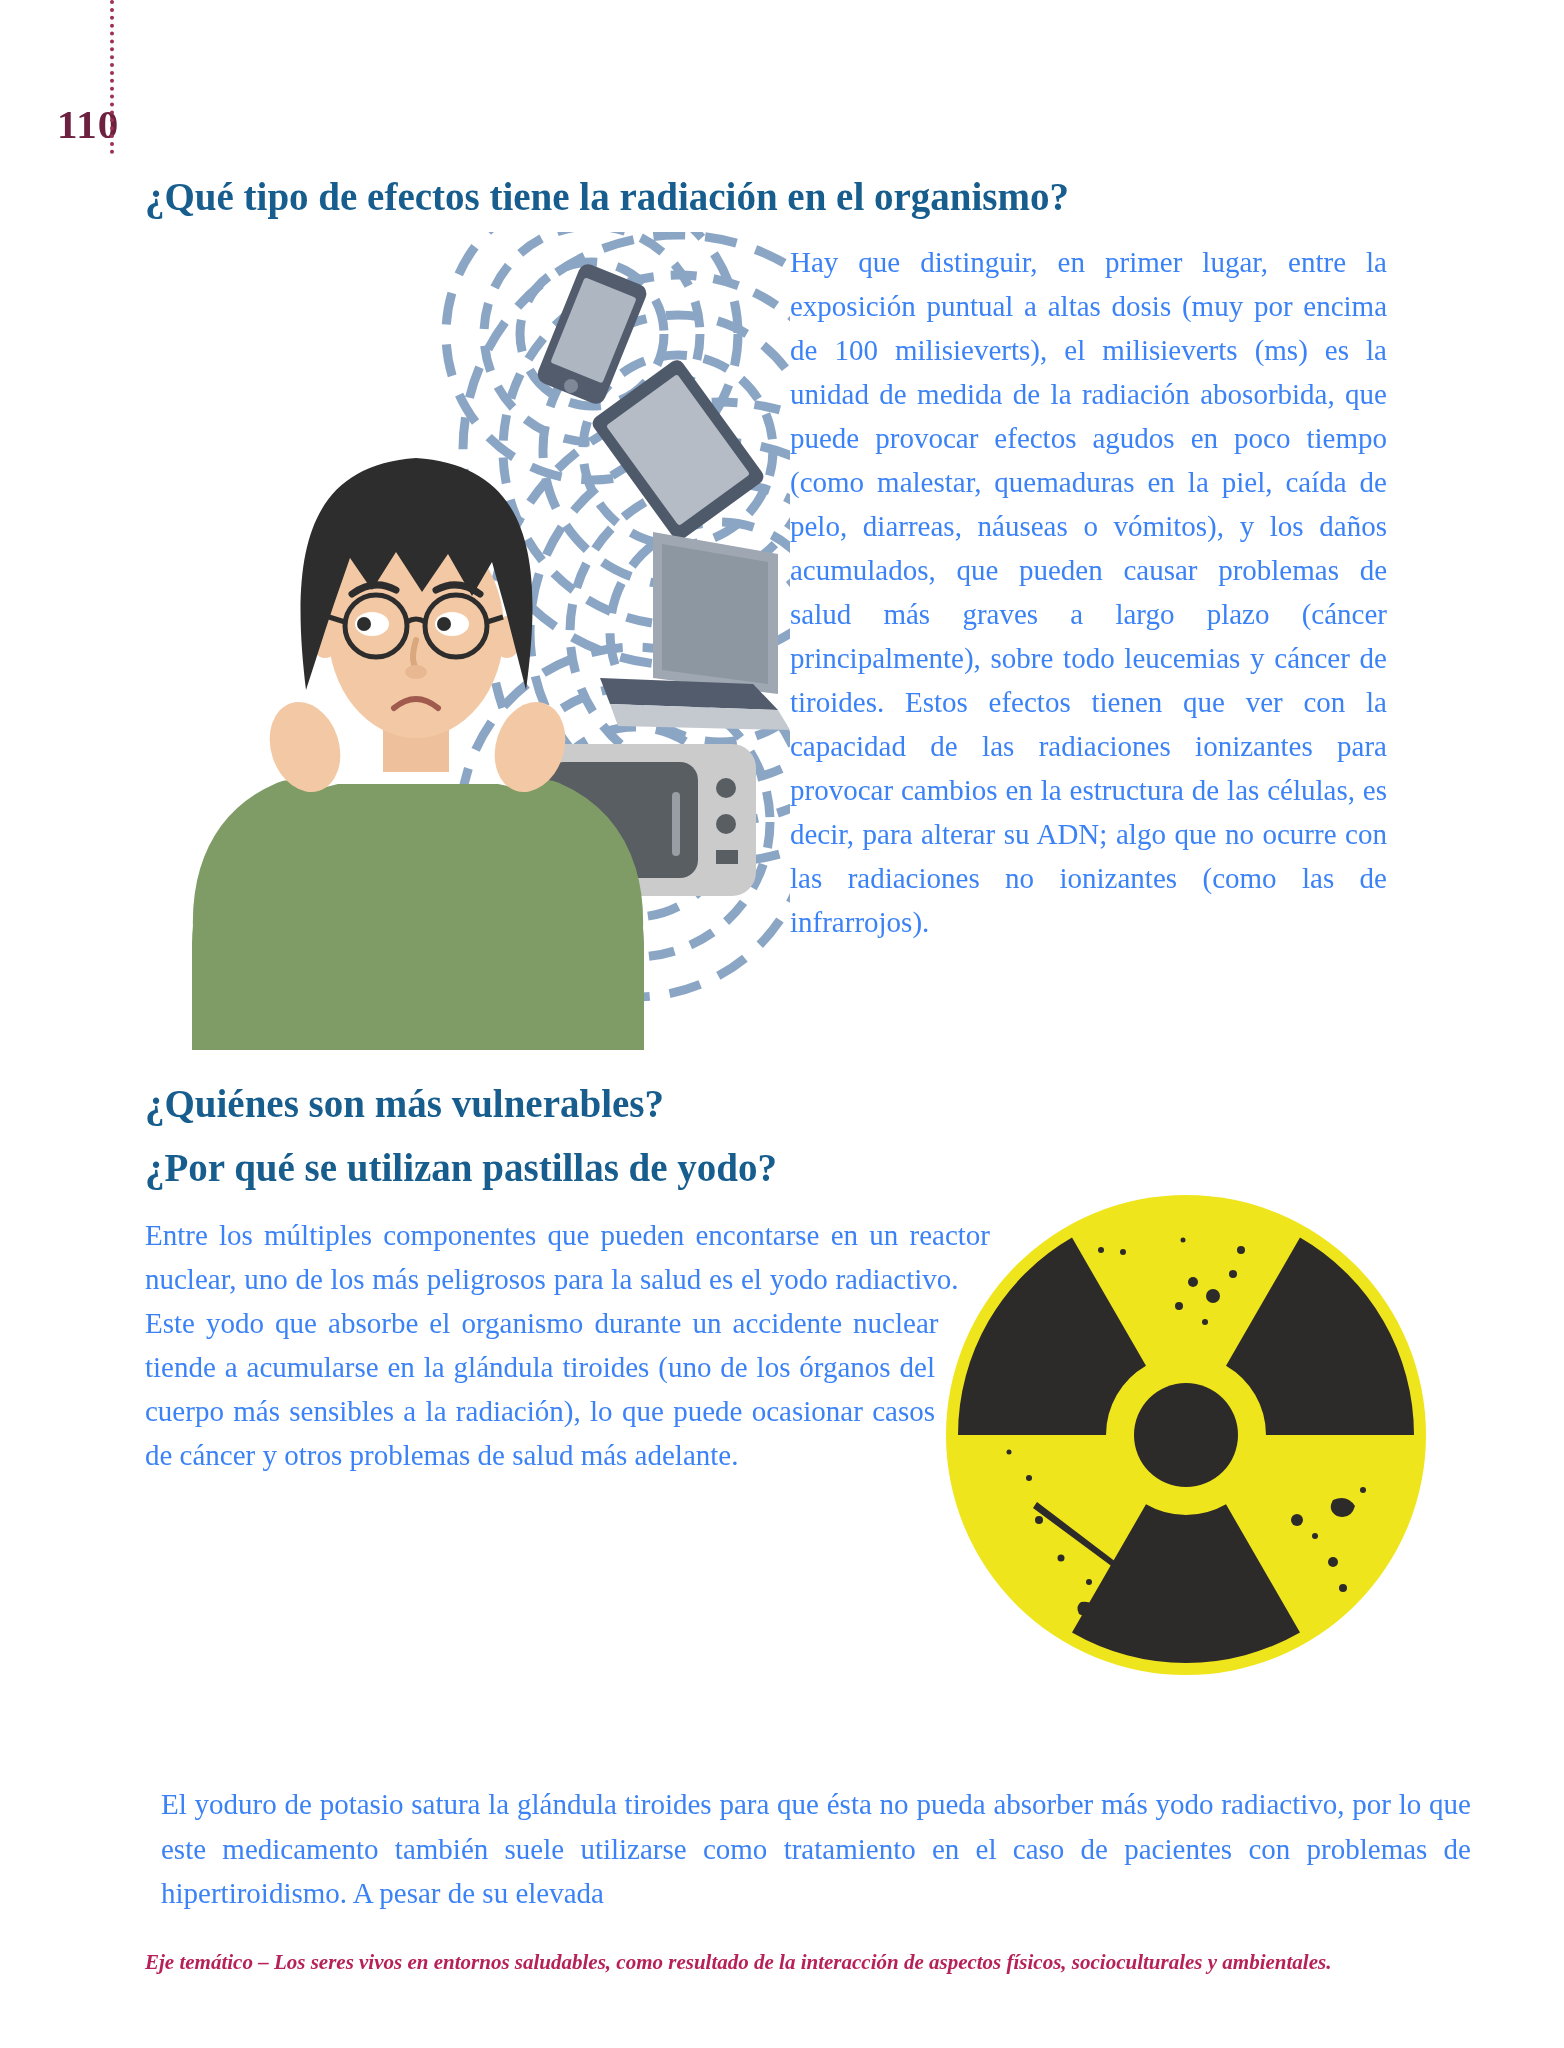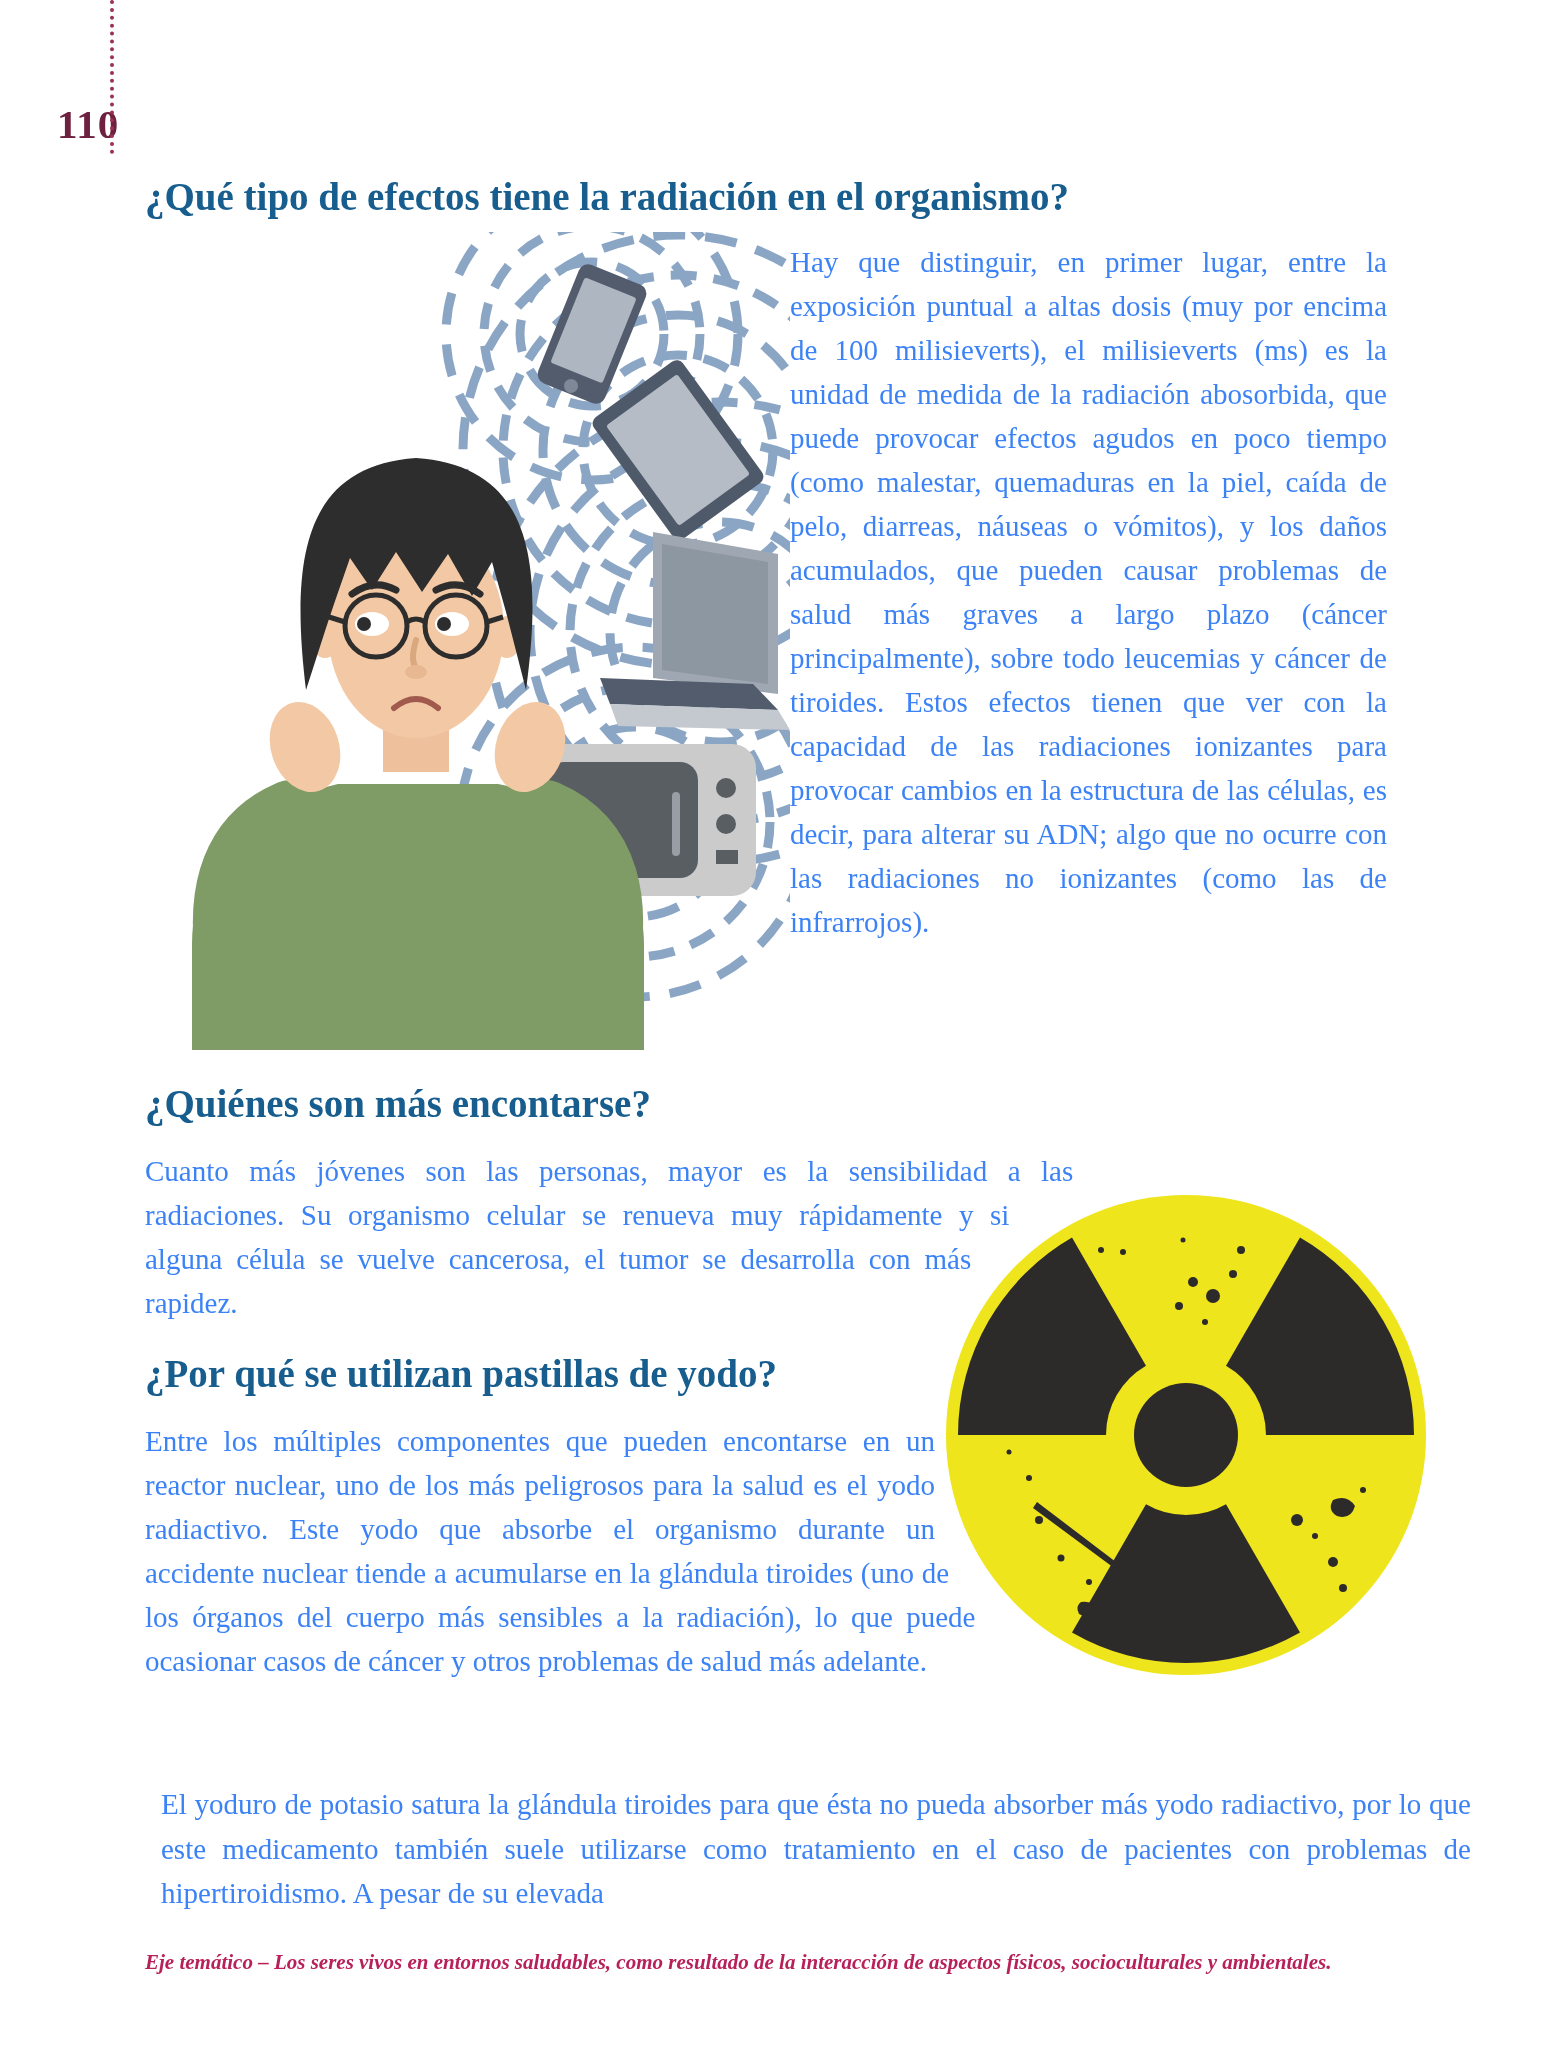--- a/index.html
+++ b/index.html
@@ -200,22 +200,21 @@
           <circle cx="402" cy="398" r="4"></circle>
             <circle cx="310" cy="440" r="3"></circle>
             <circle cx="160" cy="60" r="3"></circle>
           <path d="M 96 312 L 196 388 L 192 392 L 92 318 Z"></path>
           <path d="M 392 310 q 14 -6 22 6 q -4 14 -18 10 q -10 -6 -4 -16 Z"></path>
           <path d="M 140 412 q 12 -2 14 8 q -6 10 -16 4 q -4 -8 2 -12 Z"></path>
         </g>
       </svg>
     </div>
 
-    <h2 class="section-heading">¿Quiénes son más encontarse?</h2>
-    <p class="body-text">Cuanto más jóvenes son las personas, mayor es la sensibilidad a las radiaciones. Su organismo celular se renueva muy rápidamente y si alguna célula se vuelve cancerosa, el tumor se desarrolla con más rapidez.</p>
+    <h2 class="section-heading">¿Quiénes son más vulnerables?</h2>
 
     <h2 class="section-heading h3">¿Por qué se utilizan pastillas de yodo?</h2>
     <p class="body-text">Entre los múltiples componentes que pueden encontarse en un reactor nuclear, uno de los más peligrosos para la salud es el yodo radiactivo. Este yodo que absorbe el organismo durante un accidente nuclear tiende a acumularse en la glándula tiroides (uno de los órganos del cuerpo más sensibles a la radiación), lo que puede ocasionar casos de cáncer y otros problemas de salud más adelante.</p>
   </div>
 
   <p class="body-text para4">El yoduro de potasio satura la glándula tiroides para que ésta no pueda absorber más yodo radiactivo, por lo que este medicamento también suele utilizarse como tratamiento en el caso de pacientes con problemas de hipertiroidismo. A pesar de su elevada</p>
 
   <div class="footer-note">Eje temático – Los seres vivos en entornos saludables, como resultado de la interacción de aspectos físicos, socioculturales y ambientales.</div>
 
 </div>

